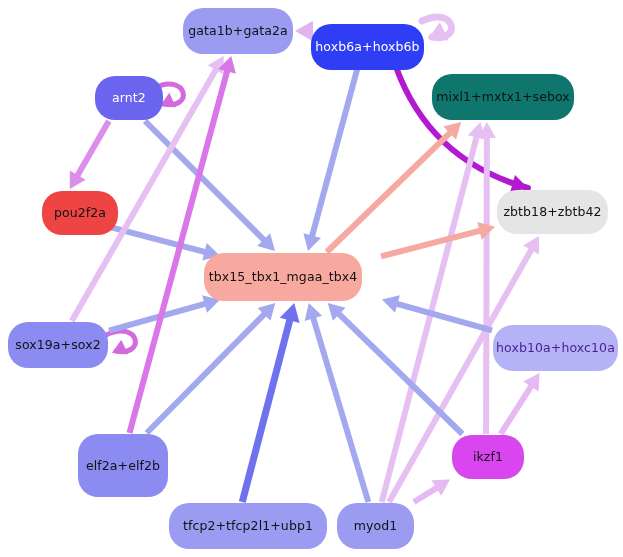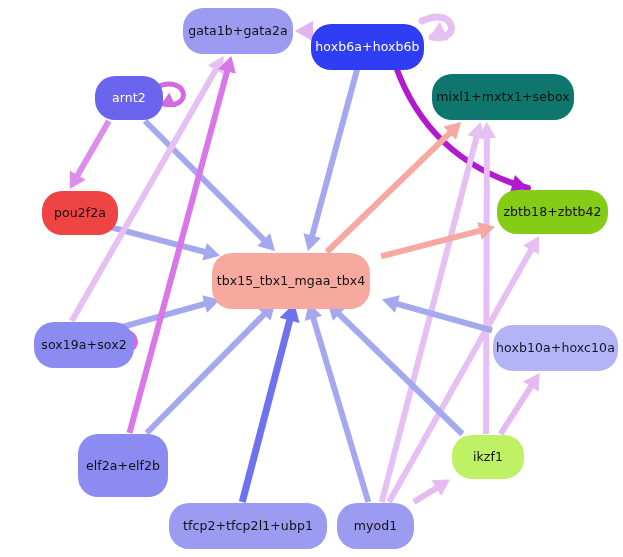--- a/index.html
+++ b/index.html
@@ -148,36 +148,36 @@
       </div>
       <div class="node" style="left: 95px; top: 76px; width: 68px; height: 44px; background: rgb(106, 100, 239); color: rgb(255, 255, 255);">
         <span>arnt2</span>
       </div>
       <div class="node" style="left: 416px; top: 74px; width: 142px; height: 46px; background: #0f766e; color: rgb(18, 18, 18); margin-left: 16px;">
         <span>mixl1+mxtx1+sebox</span>
       </div>
       <div class="node" style="left: 18px; top: 191px; width: 76px; height: 44px; background: #ef4444; color: rgb(18, 18, 18); margin-left: 24px;">
         <span>pou2f2a</span>
       </div>
-      <div class="node" style="left: 497px; top: 190px; width: 111px; height: 44px; background: #84cc16; color: rgb(18, 18, 18);">
+      <div class="node" style="left: 497px; top: 190px; width: 111px; height: 44px; background: #e5e5e5; color: rgb(18, 18, 18);">
         <span>zbtb18+zbtb42</span>
       </div>
-      <div class="node" style="left: 212px; top: 253px; width: 158px; height: 56px; background: rgb(247, 169, 160); color: rgb(18, 18, 18);">
+      <div class="node" style="left: 204px; top: 253px; width: 158px; height: 48px; background: rgb(247, 169, 160); color: rgb(18, 18, 18);">
         <span>tbx15_tbx1_mgaa_tbx4</span>
       </div>
-      <div class="node" style="left: 8px; top: 322px; width: 100px; height: 46px; background: rgb(139, 139, 241); color: rgb(18, 18, 18); margin-left: 26px;">
+      <div class="node" style="left: 8px; top: 322px; width: 100px; height: 46px; background: rgb(139, 139, 241); color: rgb(18, 18, 18);">
         <span>sox19a+sox2</span>
       </div>
-      <div class="node" style="left: 493px; top: 325px; width: 125px; height: 46px; background: rgb(179, 179, 245); color: #0f172a;">
+      <div class="node" style="left: 493px; top: 325px; width: 125px; height: 46px; background: rgb(179, 179, 245); color: #4c1d95;">
         <span>hoxb10a+hoxc10a</span>
       </div>
       <div class="node" style="left: 78px; top: 434px; width: 90px; height: 63px; background: rgb(139, 139, 241); color: rgb(18, 18, 18);">
         <span>elf2a+elf2b</span>
       </div>
-      <div class="node" style="left: 452px; top: 435px; width: 72px; height: 44px; background: #bef264; color: rgb(18, 18, 18);">
+      <div class="node" style="left: 452px; top: 435px; width: 72px; height: 44px; background: #d946ef; color: rgb(18, 18, 18);">
         <span>ikzf1</span>
       </div>
       <div class="node" style="left: 169px; top: 503px; width: 158px; height: 46px; background: rgb(155, 155, 242); color: rgb(18, 18, 18);">
         <span>tfcp2+tfcp2l1+ubp1</span>
       </div>
       <div class="node" style="left: 337px; top: 503px; width: 77px; height: 46px; background: rgb(155, 155, 242); color: rgb(18, 18, 18);">
         <span>myod1</span>
       </div>
     </div>
 </div>

